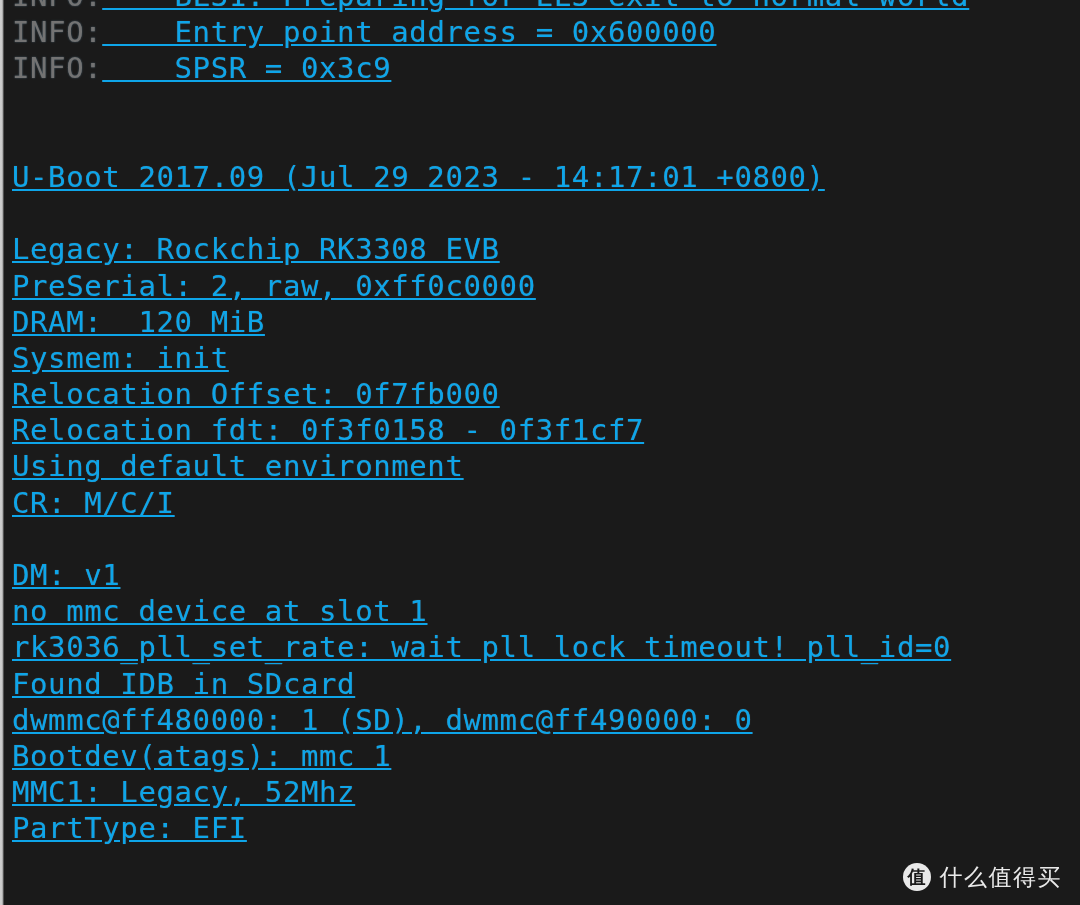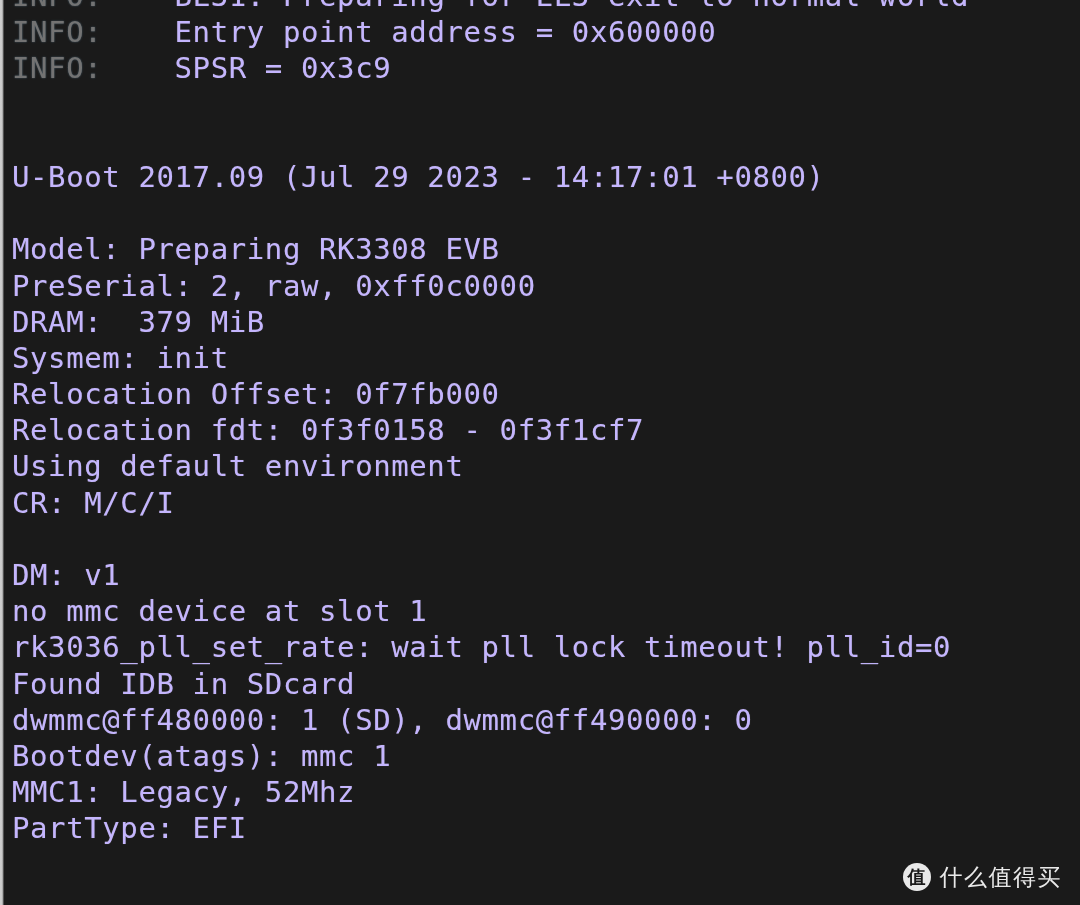--- a/index.html
+++ b/index.html
@@ -50,21 +50,22 @@
   .line.blank {
     color: transparent;
   }
 
   .tag-info {
     color: #737373;
     text-shadow: 0 0 2px rgba(119,166,198,0.45);
   }
 
   .msg {
-    color: #c4b5fd;
+    color: #0ea5e9;
+    text-decoration: underline;
   }
 
   
   #watermark {
     position: absolute;
     right: 18px;
     bottom: 14px;
     display: flex;
     align-items: center;
     gap: 9px;
@@ -104,23 +105,23 @@
   <div id="left-edge"></div>
 
   <div id="console">
       <div class="line"><span class="tag-info">INFO:</span><span class="msg">    BL31: Preparing for EL3 exit to normal world</span></div>
       <div class="line"><span class="tag-info">INFO:</span><span class="msg">    Entry point address = 0x600000</span></div>
       <div class="line"><span class="tag-info">INFO:</span><span class="msg">    SPSR = 0x3c9</span></div>
       <div class="line blank"><span class="msg"></span></div>
       <div class="line blank"><span class="msg"></span></div>
       <div class="line"><span class="msg">U-Boot 2017.09 (Jul 29 2023 - 14:17:01 +0800)</span></div>
       <div class="line blank"><span class="msg"></span></div>
-      <div class="line"><span class="msg">Model: Preparing RK3308 EVB</span></div>
+      <div class="line"><span class="msg">Legacy: Rockchip RK3308 EVB</span></div>
       <div class="line"><span class="msg">PreSerial: 2, raw, 0xff0c0000</span></div>
-      <div class="line"><span class="msg">DRAM:  379 MiB</span></div>
+      <div class="line"><span class="msg">DRAM:  120 MiB</span></div>
       <div class="line"><span class="msg">Sysmem: init</span></div>
       <div class="line"><span class="msg">Relocation Offset: 0f7fb000</span></div>
       <div class="line"><span class="msg">Relocation fdt: 0f3f0158 - 0f3f1cf7</span></div>
       <div class="line"><span class="msg">Using default environment</span></div>
       <div class="line"><span class="msg">CR: M/C/I</span></div>
       <div class="line blank"><span class="msg"></span></div>
       <div class="line"><span class="msg">DM: v1</span></div>
       <div class="line"><span class="msg">no mmc device at slot 1</span></div>
       <div class="line"><span class="msg">rk3036_pll_set_rate: wait pll lock timeout! pll_id=0</span></div>
       <div class="line"><span class="msg">Found IDB in SDcard</span></div>

